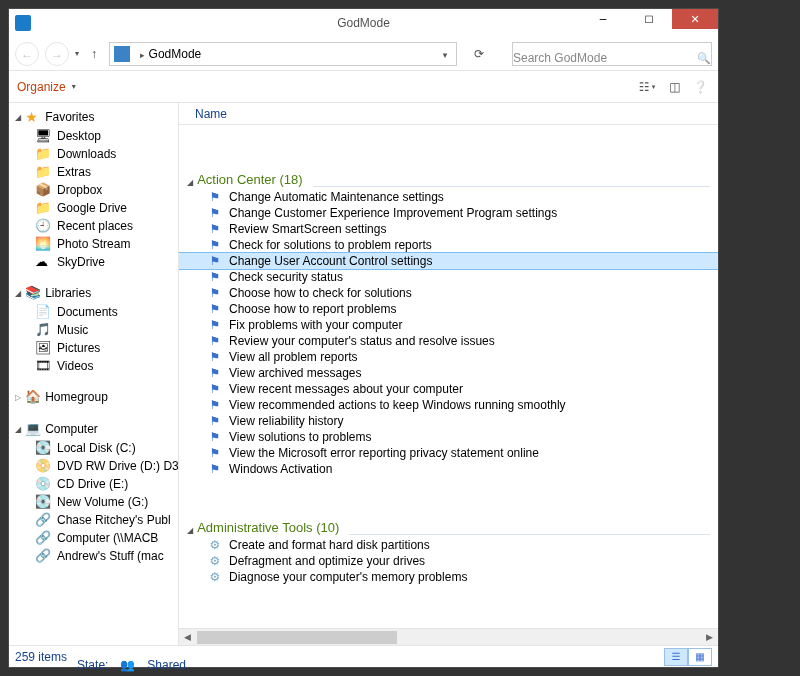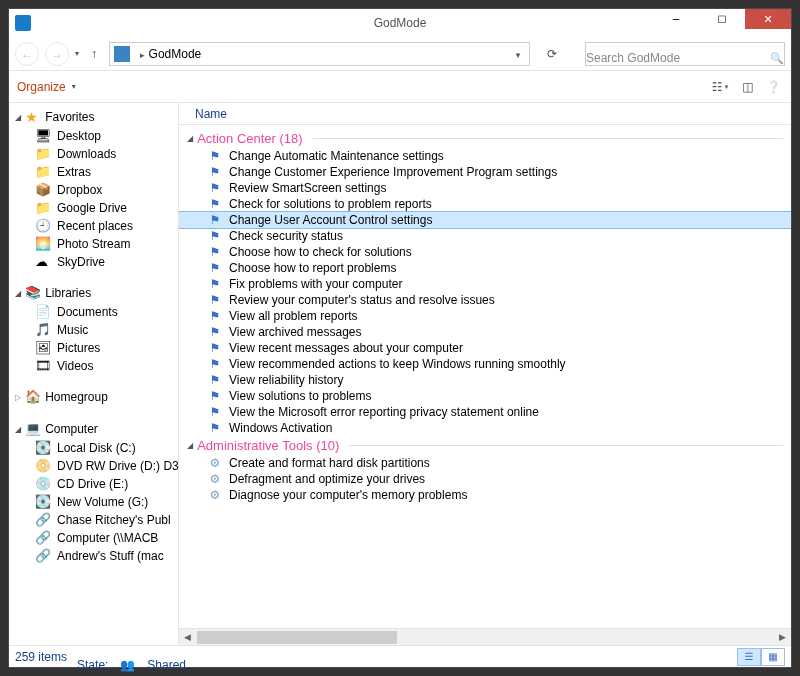--- a/index.html
+++ b/index.html
@@ -1,17 +1,17 @@
 <!DOCTYPE html>
 <html><head>
 <meta charset="utf-8">
 <style>
   * { box-sizing: border-box; margin: 0; padding: 0; font-family: "Segoe UI", Tahoma, sans-serif; font-size: 12px; }
   body { background: #333; width: 800px; height: 676px; overflow: hidden; }
-  .window { position: absolute; left: 8px; top: 8px; width: 784px; height: 660px; background: #fff; border: 1px solid #4a4a4a; display: flex; flex-direction: column; }
+  .window { position: absolute; left: 8px; top: 8px; width: 711px; height: 660px; background: #fff; border: 1px solid #4a4a4a; display: flex; flex-direction: column; }
   .titlebar { height: 28px; background: linear-gradient(to right,#fff,#fff); display:flex; align-items:center; position: relative; }
   .titlebar .title { position:absolute; left:50%; transform:translateX(-50%); color:#000; font-size:12px; opacity:.7;}
   .titlebar .sysicons { position:absolute; left:6px; top:6px; width:16px;height:16px;background:#1a7bc9;border-radius:2px;}
   .winbtns { position:absolute; right:0; top:0; display:flex; height:20px; }
   .winbtn { width:46px; height:20px; display:flex;align-items:center;justify-content:center; color:#000;}
   .winbtn.close { background:#c94f44; color:#fff; width:46px; height:20px;}
   .winbtn.close:before{content:"✕";font-size:11px;}
   .winbtn.min:before{content:"–";}
   .winbtn.max:before{content:"☐";font-size:10px;}
   .navbar { height:34px; border-bottom:1px solid #e5e5e5; display:flex; align-items:center; padding:0 6px; gap:6px; background:#fff;}
@@ -56,21 +56,21 @@
   .gicon.star:before{content:"★";}
   .gicon.lib:before{content:"📚";font-size:13px;}
   .gicon.hg:before{content:"🏠";font-size:13px;}
   .gicon.pc:before{content:"💻";font-size:13px;}
   .sb-header .gtext{font-size:12px;}
   .sb-item{display:flex;align-items:center;gap:6px;padding:1px 0 1px 26px;white-space:nowrap;overflow:hidden;text-overflow:ellipsis;}
   .sb-item .iicon{width:16px;height:16px;font-size:13px;display:inline-block;}
   .main { flex:1; display:flex;flex-direction:column; overflow:hidden;}
   .columns{height:22px;border-bottom:1px solid #e5e5e5;display:flex;align-items:center;padding:0 16px;color:#15428b;}
   .content{flex:1;overflow-y:scroll;padding:4px 0;}
-  .group-header{display:flex;align-items:center;gap:4px;padding:2px 8px;color:#ec4899;}
+  .group-header{display:flex;align-items:flex-end;gap:4px;padding:2px 8px;color:#4d7c0f;margin-top:41px;}
   .group-header .gtri{font-size:8px;color:#555;}
   .group-header .gtri:before{content:"◢";}
   .group-header .gtitle{font-size:13px;}
   .group-header .hr{flex:1;height:1px;background:#d9e3f0;margin-left:6px;}
   .list-item{display:flex;align-items:flex-end;gap:6px;padding:1px 0 1px 28px;cursor:default;}
   .list-item .flag{color:#3b6fcc;font-size:12px;width:16px;text-align:center;}
   .list-item .flag:before{content:"⚑";}
   .list-item .tool{color:#7da7c7;font-size:12px;width:16px;text-align:center;}
   .list-item .tool:before{content:"⚙";}
   .list-item.selected{background:#cde8ff;outline:1px solid #7abdf0;}

